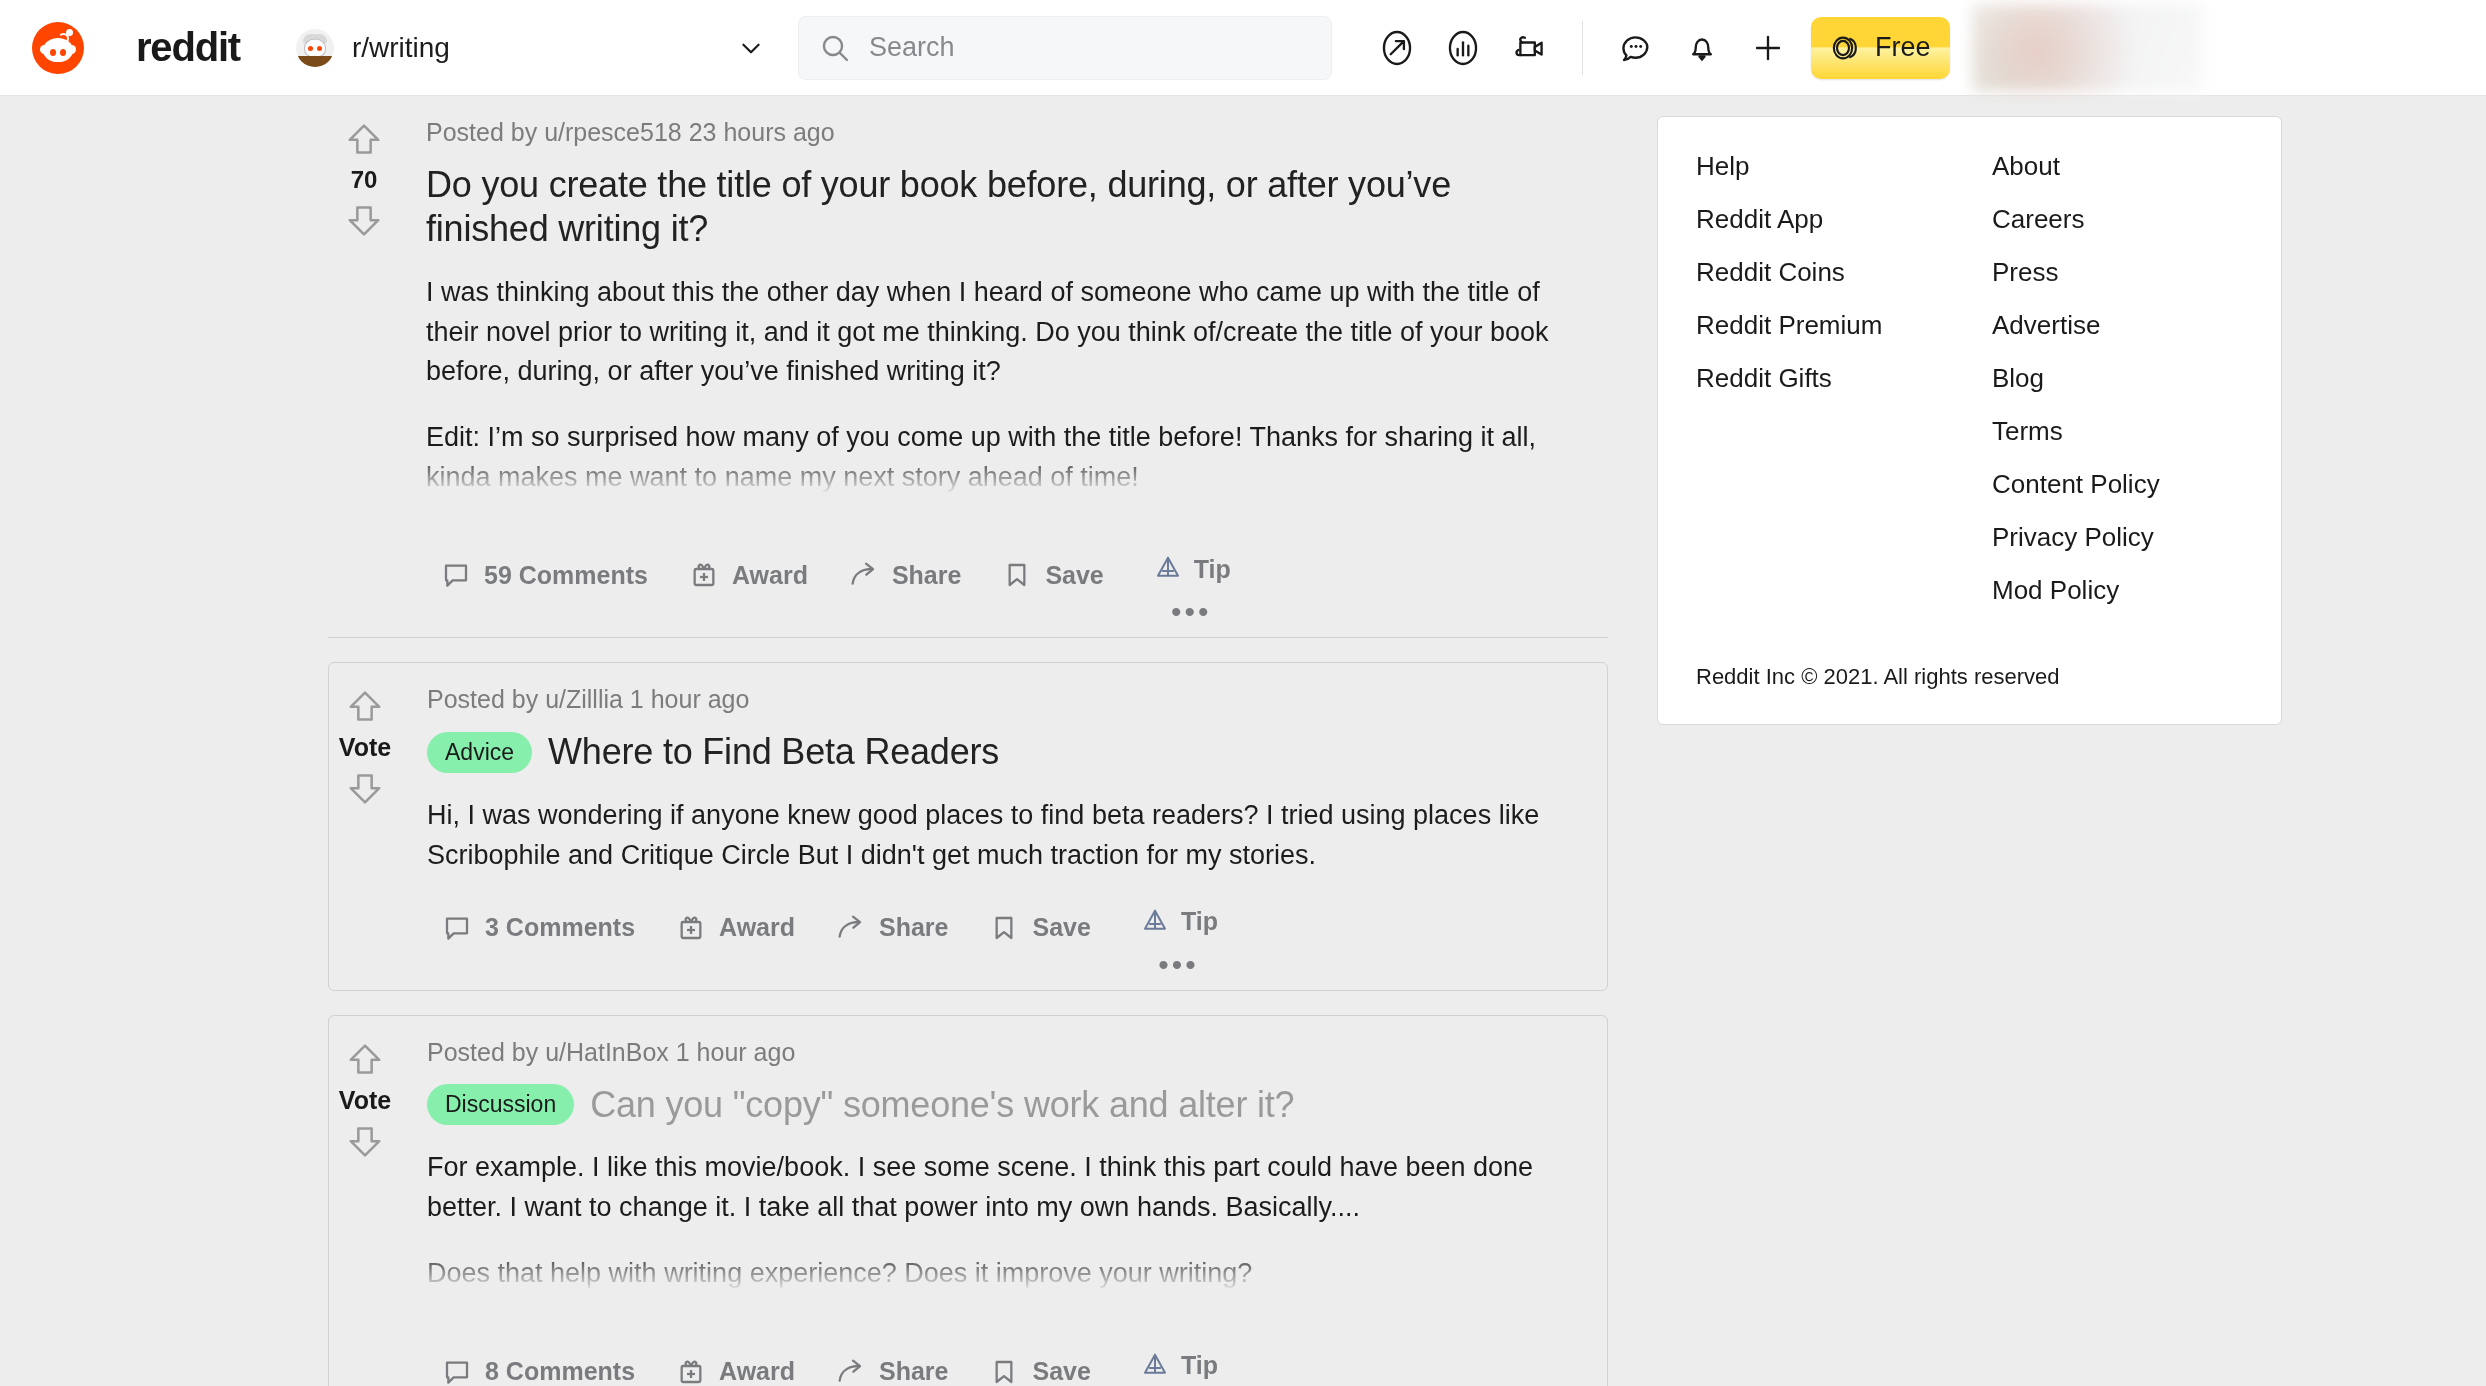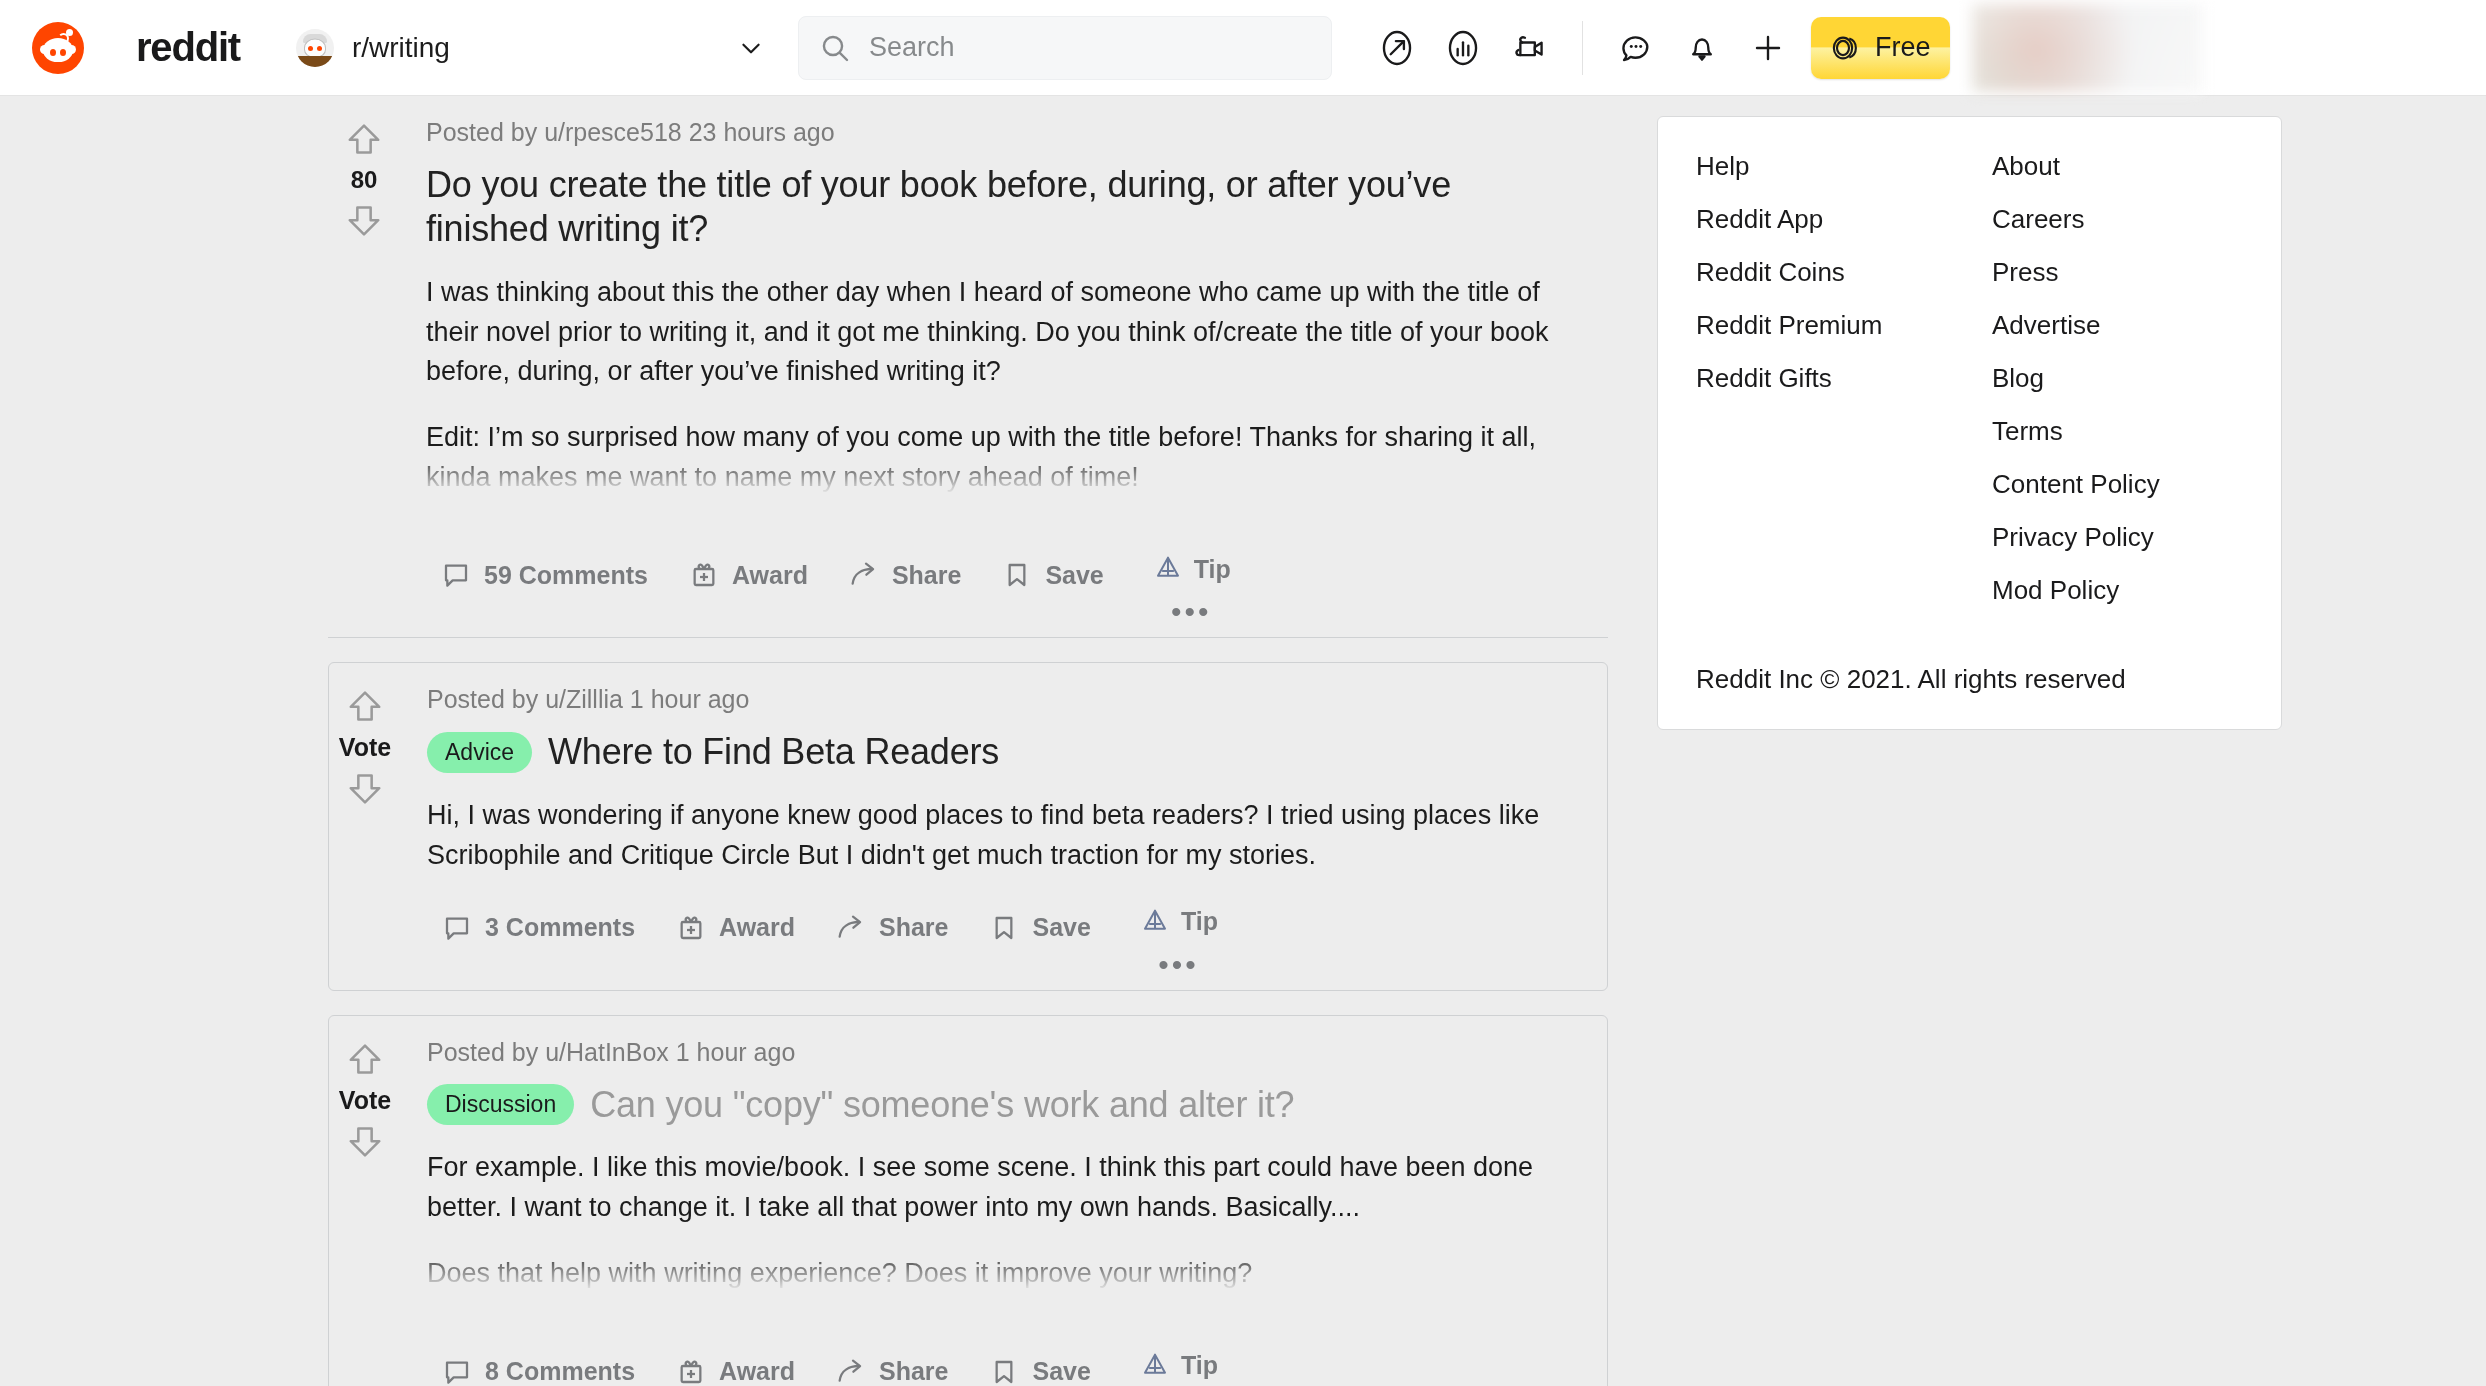--- a/index.html
+++ b/index.html
@@ -184,21 +184,21 @@
   .sidebar {
     position: absolute; left: 1657px; top: 20px;
     width: 625px;
     background: #ffffff; border: 1px solid #d9dadb; border-radius: 6px;
     padding: 34px 38px 34px 38px;
   }
   .side-cols { display: flex; }
   .side-col { display: flex; flex-direction: column; gap: 22px; }
   .side-col.c1 { width: 296px; }
   .side-link { font-size: 26px; color: #1a1a1b; cursor: pointer; }
-  .side-copy { font-size: 26px; color: #1a1a1b; margin-top: 58px; }
+  .side-copy { font-size: 22px; color: #1a1a1b; margin-top: 58px; }
 </style>
 </head>
 <body>
 
 <div class="header">
 
   <div class="logo-wrap">
     <div class="logo-mark">
       <div class="snoo-ant"></div>
         <div class="snoo-dot"></div>
@@ -294,21 +294,21 @@
 
 <div class="page">
 
   <div class="feed">
 
     <div class="post first">
       <div class="votecol">
         <svg class="vote-arrow" viewBox="0 0 24 24" fill="none" stroke="#9a9a9a" stroke-width="1.6" stroke-linejoin="round">
             <path d="M12 3.5 L21 12.5 L16.2 12.5 L16.2 20.5 L7.8 20.5 L7.8 12.5 L3 12.5 Z"></path>
           </svg>
-        <div class="vote-count">80</div>
+        <div class="vote-count">70</div>
         <svg class="vote-arrow" viewBox="0 0 24 24" fill="none" stroke="#9a9a9a" stroke-width="1.6" stroke-linejoin="round">
             <path d="M12 20.5 L3 11.5 L7.8 11.5 L7.8 3.5 L16.2 3.5 L16.2 11.5 L21 11.5 Z"></path>
           </svg>
       </div>
       <div class="pbody">
         <div class="pmeta">Posted by u/rpesce518 23 hours ago</div>
         <div class="ptitle-row">
           <div class="ptitle">Do you create the title of your book before, during, or after you’ve finished writing it?</div>
         </div>
         <div class="ptext">

